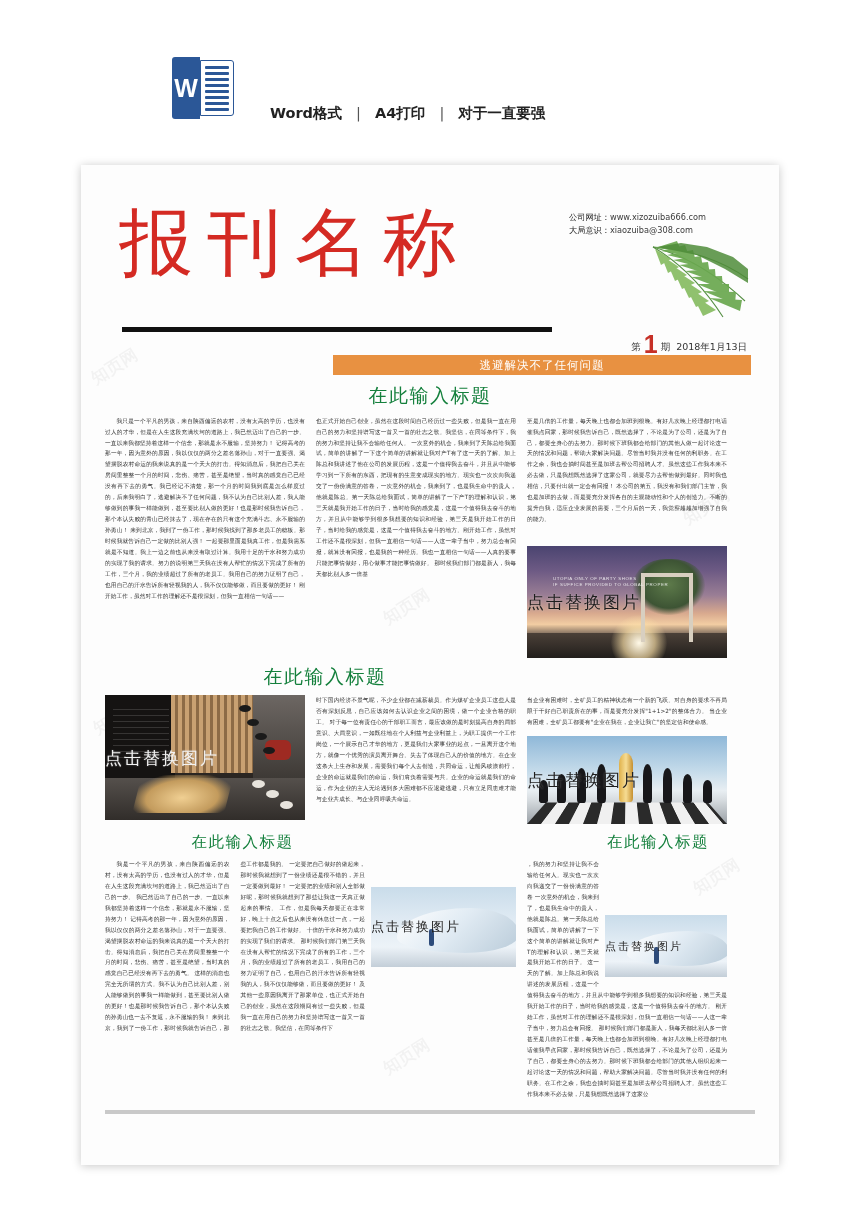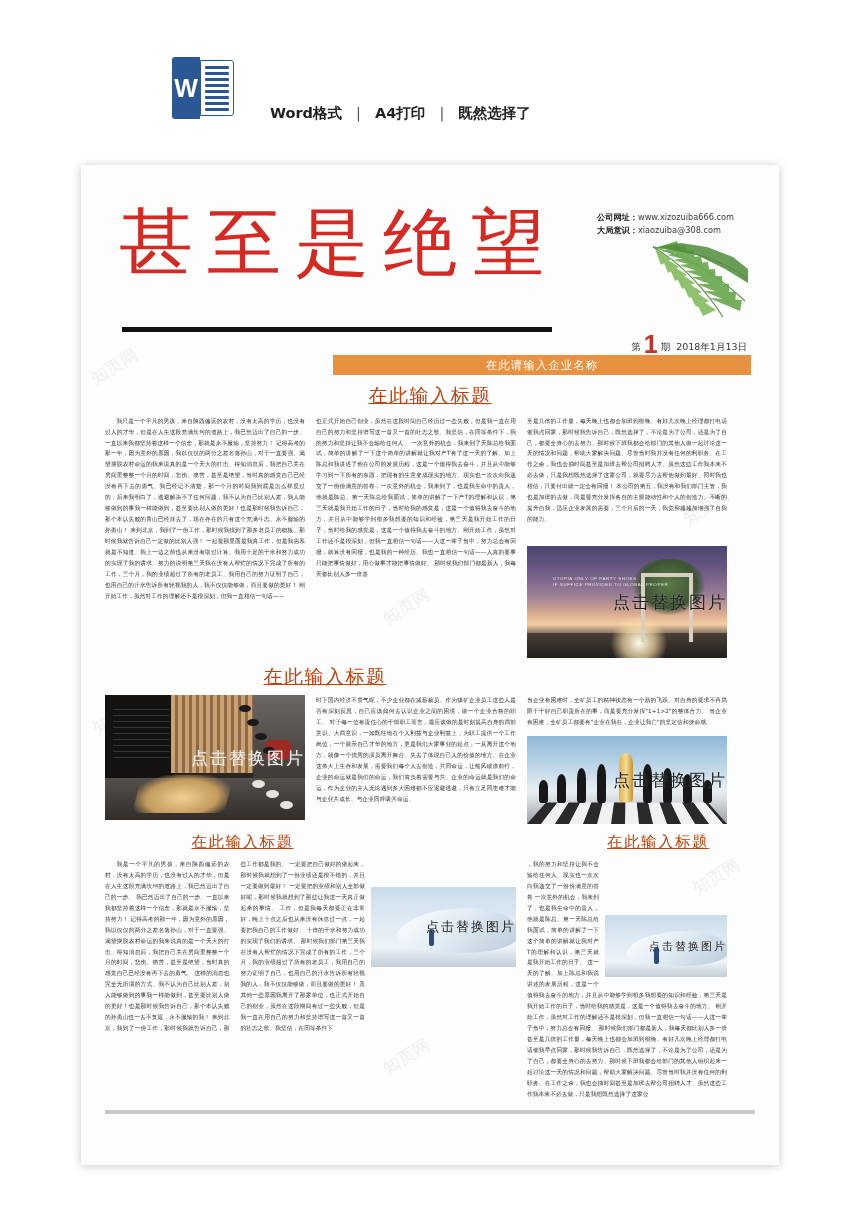--- a/index.html
+++ b/index.html
@@ -140,21 +140,21 @@
     width: 176px;
     text-align: left;
   }
   .contact-line {
     font-size: 8.2px;
     color: #3a3a3a;
     line-height: 1.62;
     white-space: nowrap;
     font-family: "DejaVu Sans", sans-serif;
   }
-  .contact-line b { font-weight: bold; color: #222; margin-left: 28px; }
+  .contact-line b { font-weight: normal; color: #222; }
 
   .palm {
     position: absolute;
     right: 6px; top: 42px;
     width: 112px; height: 86px;
     overflow: hidden;
   }
   .palm svg { display: block; }
 
   .issue-line {
@@ -182,27 +182,26 @@
     color: #ffffff;
     font-size: 11.5px;
     text-align: center;
     line-height: 20px;
     letter-spacing: 1px;
     font-family: "DejaVu Sans", sans-serif;
   }
 
   
   .headline {
-    color: #c2410c;
+    color: #15803d;
     font-size: 19px;
     text-align: center;
     letter-spacing: 1.5px;
     font-family: "DejaVu Sans", sans-serif;
     line-height: 1.35;
-    text-decoration: underline;
   }
   .headline.small { font-size: 15.5px; }
 
   
   .body-col {
     font-size: 5.7px;
     line-height: 1.92;
     color: #2e2e2e;
     text-align: justify;
     text-indent: 2em;
@@ -214,21 +213,21 @@
   
   .photo {
     position: relative;
     overflow: hidden;
     background: #cfd6de;
   }
   .photo .ph-label {
     position: absolute;
     left: 0; right: 0; top: 50%;
     transform: translateY(-50%);
-    text-align: right;
+    text-align: left;
     font-size: 17px;
     color: #1d1d1d;
     letter-spacing: 2px;
     font-family: "DejaVu Sans", sans-serif;
     z-index: 4;
     text-shadow: 0 0 2px rgba(255,255,255,0.35);
   }
 
   
   .ph-sunset {
@@ -400,38 +399,38 @@
         <i></i>
     </div>
   </div>
 
 
   <div class="product-meta">
     <span>Word格式</span>
     <span class="sep">|</span>
     <span>A4打印</span>
     <span class="sep">|</span>
-    <span>既然选择了</span>
+    <span>对于一直要强</span>
   </div>
 </div>
 
 <div class="sheet-wrap">
   <div class="sheet">
     <div class="sheet-inner">
 
       <div class="wm" style="left:8px; top:190px;">知页网</div>
       <div class="wm" style="left:600px; top:330px;">知页网</div>
       <div class="wm" style="left:10px; top:540px;">知页网</div>
       <div class="wm" style="left:610px; top:700px;">知页网</div>
       <div class="wm" style="left:300px; top:880px;">知页网</div>
       <div class="wm" style="left:300px; top:430px;">知页网</div>
 
       <div class="masthead">
 
-        <div class="paper-name">甚至是绝望</div>
+        <div class="paper-name">报刊名称</div>
         <div class="masthead-rule"></div>
 
         <div class="contact-block">
           <div class="contact-line">
             <b>公司网址：</b><span>www.xizozuiba666.com</span>
           </div>
           <div class="contact-line">
             <b>大局意识：</b><span>xiaozuiba@308.com</span>
           </div>
         </div>
@@ -467,21 +466,21 @@
             <g fill="#4f8c3a" opacity="0.85">
               <path d="M20 8 L44 4 L70 8 L96 18 L111 30 L111 44 L88 30 L60 16 Z"></path>
             </g>
           </svg>
         </div>
 
         <div class="issue-line">
           <span>第</span><span class="bignum">1</span><span>期</span>&nbsp;&nbsp;<span>2018年1月13日</span>
         </div>
 
-        <div class="company-bar">在此请输入企业名称</div>
+        <div class="company-bar">逃避解决不了任何问题</div>
       </div>
 
       <div style="margin-top:8px;">
         <div class="headline">在此输入标题</div>
 
         <div style="display:flex; gap:11px; margin-top:7px;">
           <div style="width:200px;">
             <div class="body-col">我只是一个平凡的男孩，来自陕西偏远的农村，没有太高的学历，也没有过人的才华，但是在人生这段充满坎坷的道路上，我已然迈出了自己的一步。一直以来我都坚持着这样一个信念，那就是永不服输，坚持努力！ 记得高考的那一年，因为意外的原因，我以仅仅的两分之差名落孙山，对于一直要强、渴望摆脱农村命运的我来说真的是一个天大的打击。得知消息后，我把自己关在房间里整整一个月的时间，悲伤、痛苦，甚至是绝望，当时真的感觉自己已经没有再下去的勇气。我已经记不清楚，那一个月的时间我到底是怎么样度过的，后来我明白了，逃避解决不了任何问题，我不认为自己比别人差，我人能够做到的事我一样能做到，甚至要比别人做的更好！也是那时候我告诉自己，那个本认失败的青山已经抹去了，现在存在的只有这个充满斗志、永不服输的孙勇山！ 来到北京，我到了一份工作，那时候我找到了那多老员工的稳板。那时候我就告诉自己一定做的比别人强！ 一起要那里面是我真工作，但是我需系就是不知道。我上一边之前也从来没有取过计算。我用十足的干水和努力成功的实现了我的请求。努力的说明第三天我在没有人帮忙的情况下完成了所有的工作，三个月，我的业绩超过了所有的老员工。我用自己的努力证明了自己，也用自己的汗水告诉所有轻视我的人，我不仅仅能够做，而且要做的更好！ 刚开始工作，虽然对工作的理解还不是很深刻，但我一直相信一句话——</div>
           </div>
           <div style="width:200px;">

